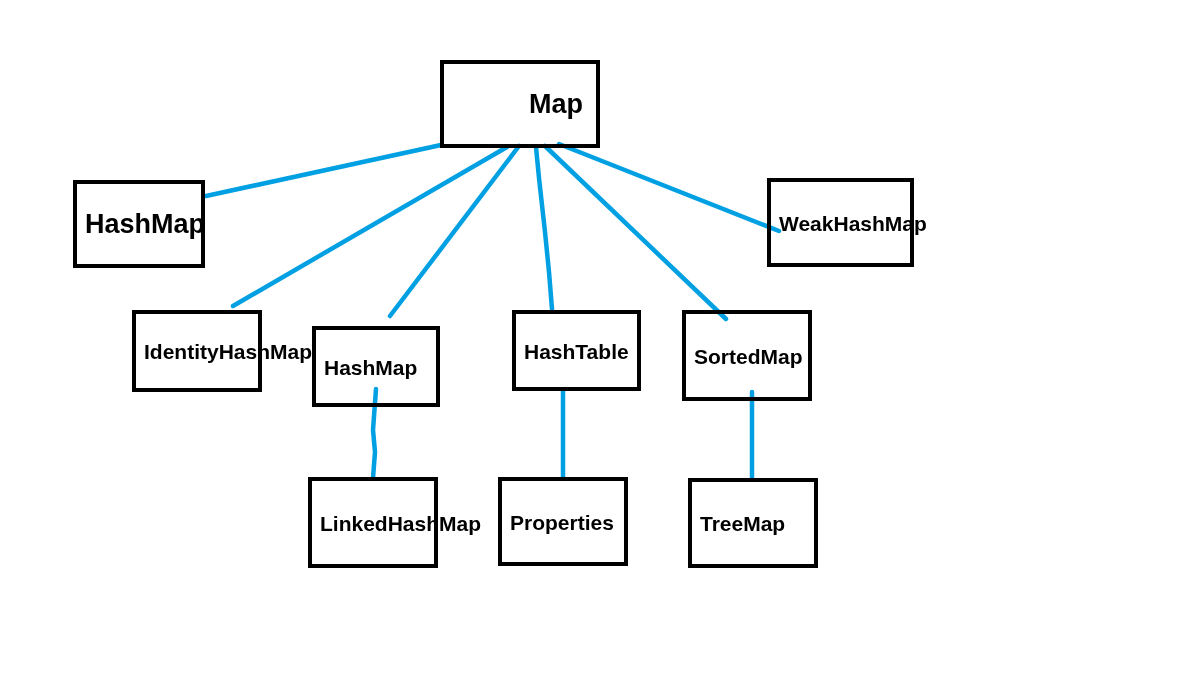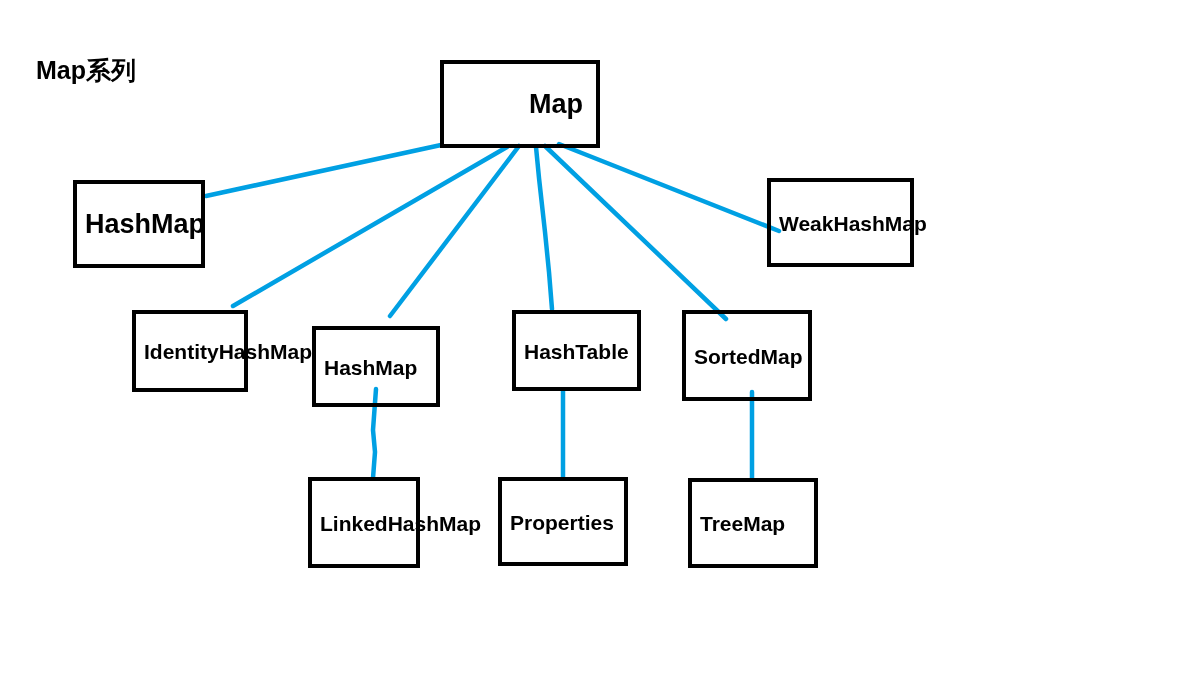--- a/index.html
+++ b/index.html
@@ -58,21 +58,20 @@
     padding-left: 36px;
   }
   .sz-lg { font-size: 27px; }
   .sz-md { font-size: 21px; }
 </style>
 </head>
 <body>
 
 <div id="canvas">
 
-  <div class="diagram-title">Map系列</div>
 
   <svg id="edge-layer" viewBox="0 0 1180 680" xmlns="http://www.w3.org/2000/svg">
       <polyline points="441,145 206,196" fill="none" stroke="#00A0E3" stroke-width="4.5" stroke-linecap="round" stroke-linejoin="round"></polyline>
       <polyline points="507,147 233,306" fill="none" stroke="#00A0E3" stroke-width="4.5" stroke-linecap="round" stroke-linejoin="round"></polyline>
       <polyline points="519,146 390,316" fill="none" stroke="#00A0E3" stroke-width="4.5" stroke-linecap="round" stroke-linejoin="round"></polyline>
       <polyline points="536,147 539,178 545,232 549,272 552,309" fill="none" stroke="#00A0E3" stroke-width="4.5" stroke-linecap="round" stroke-linejoin="round"></polyline>
       <polyline points="545,146 726,319" fill="none" stroke="#00A0E3" stroke-width="4.5" stroke-linecap="round" stroke-linejoin="round"></polyline>
       <polyline points="559,144 779,231" fill="none" stroke="#00A0E3" stroke-width="4.5" stroke-linecap="round" stroke-linejoin="round"></polyline>
       <polyline points="376,389 373,430 375,452 373,478" fill="none" stroke="#00A0E3" stroke-width="4.5" stroke-linecap="round" stroke-linejoin="round"></polyline>
       <polyline points="563,390 563,478" fill="none" stroke="#00A0E3" stroke-width="4.5" stroke-linecap="round" stroke-linejoin="round"></polyline>
@@ -82,33 +81,33 @@
   <div id="node-layer">
       <div class="node" style="left: 440px; top: 60px; width: 160px; height: 88px; border-color: rgb(0, 0, 0);">
         <div class="node-label sz-lg label-center" style="color: rgb(0, 0, 0);">Map</div>
       </div>
       <div class="node" style="left: 73px; top: 180px; width: 132px; height: 88px; border-color: rgb(0, 0, 0);">
         <div class="node-label sz-lg" style="color: rgb(0, 0, 0);">HashMap</div>
       </div>
       <div class="node" style="left: 767px; top: 178px; width: 147px; height: 89px; border-color: rgb(0, 0, 0);">
         <div class="node-label sz-md" style="color: rgb(0, 0, 0);">WeakHashMap</div>
       </div>
-      <div class="node" style="left: 132px; top: 310px; width: 116px; height: 82px; border-color: rgb(0, 0, 0);">
+      <div class="node" style="left: 132px; top: 310px; width: 130px; height: 82px; border-color: rgb(0, 0, 0);">
         <div class="node-label sz-md" style="color: rgb(0, 0, 0);">IdentityHashMap</div>
       </div>
       <div class="node" style="left: 312px; top: 326px; width: 128px; height: 81px; border-color: rgb(0, 0, 0);">
         <div class="node-label sz-md" style="color: rgb(0, 0, 0);">HashMap</div>
       </div>
       <div class="node" style="left: 499px; top: 310px; width: 129px; height: 81px; border-color: rgb(0, 0, 0); margin-left: 13px;">
         <div class="node-label sz-md" style="color: rgb(0, 0, 0);">HashTable</div>
       </div>
       <div class="node" style="left: 682px; top: 310px; width: 130px; height: 91px; border-color: rgb(0, 0, 0);">
         <div class="node-label sz-md" style="color: rgb(0, 0, 0);">SortedMap</div>
       </div>
-      <div class="node" style="left: 308px; top: 477px; width: 112px; height: 91px; border-color: rgb(0, 0, 0);">
+      <div class="node" style="left: 308px; top: 477px; width: 130px; height: 91px; border-color: rgb(0, 0, 0);">
         <div class="node-label sz-md" style="color: rgb(0, 0, 0);">LinkedHashMap</div>
       </div>
       <div class="node" style="left: 498px; top: 477px; width: 130px; height: 89px; border-color: rgb(0, 0, 0);">
         <div class="node-label sz-md" style="color: rgb(0, 0, 0);">Properties</div>
       </div>
       <div class="node" style="left: 688px; top: 478px; width: 130px; height: 90px; border-color: rgb(0, 0, 0);">
         <div class="node-label sz-md" style="color: rgb(0, 0, 0);">TreeMap</div>
       </div>
     </div>
 

